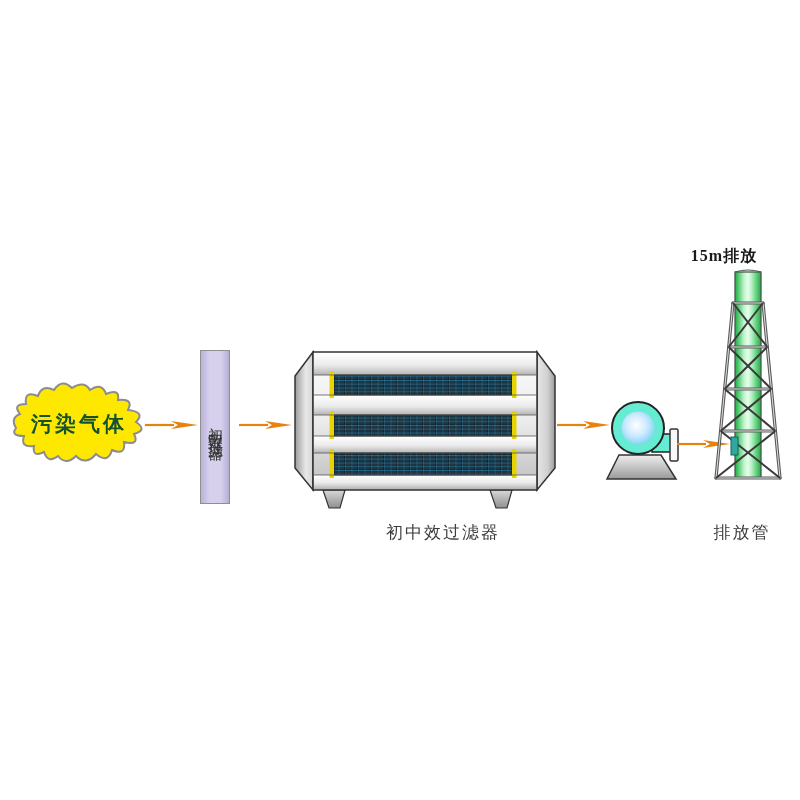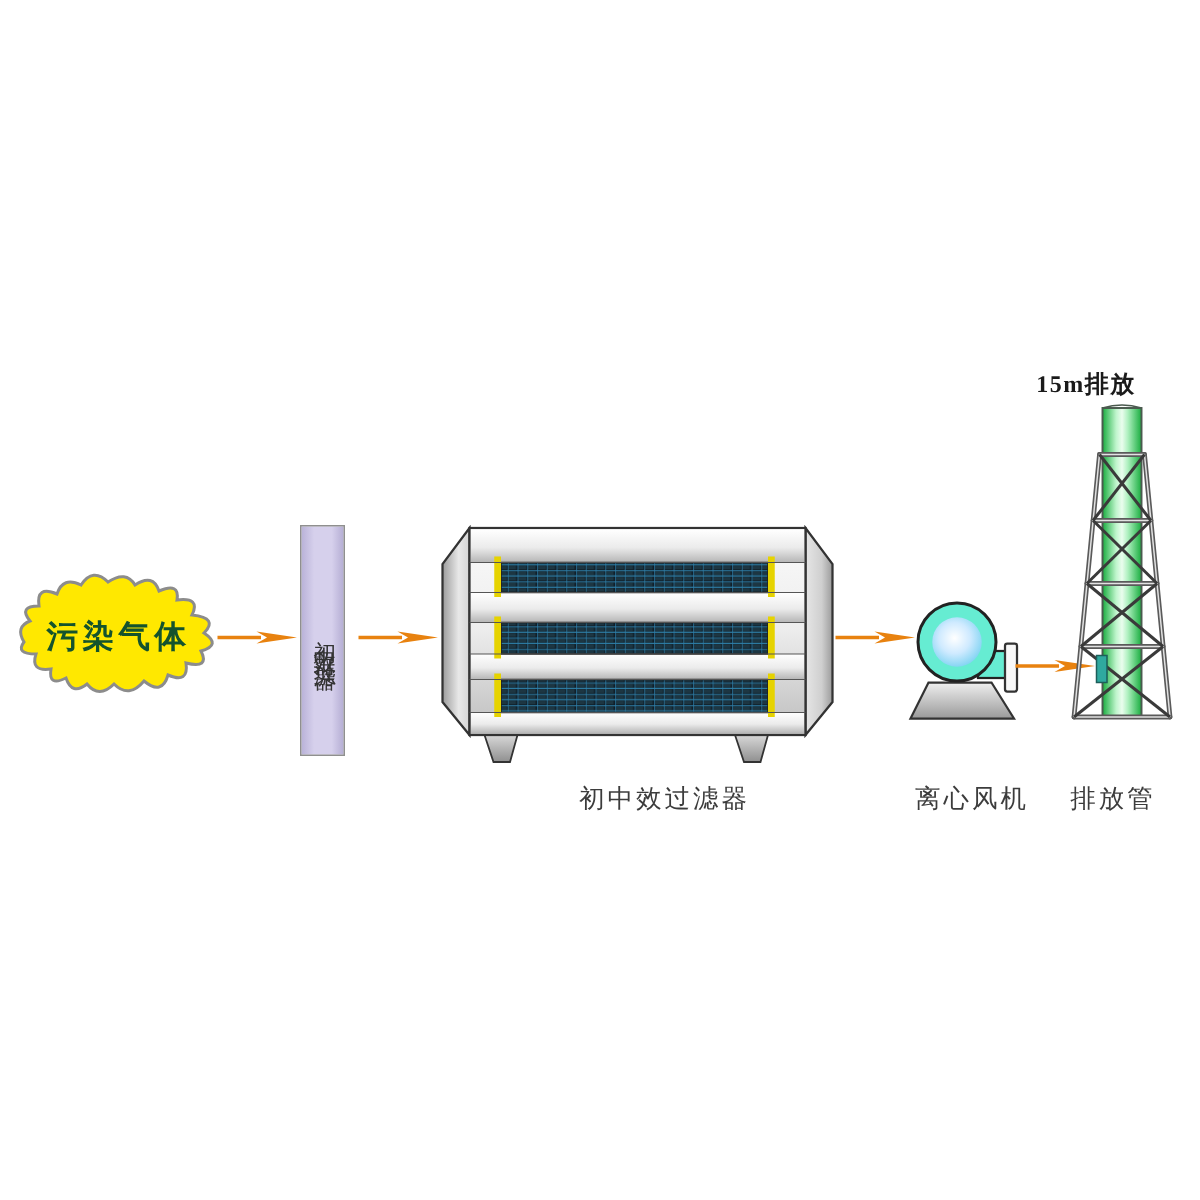--- a/index.html
+++ b/index.html
@@ -208,16 +208,15 @@
           <line x1="65.4" y1="123" x2="14.6" y2="165"></line>
         <line x1="14.6" y1="165" x2="74" y2="212"></line>
           <line x1="69.4" y1="165" x2="10" y2="212"></line>
       </g>
     </g>
 
     <rect x="25" y="171" width="7" height="18" fill="#2fa99f" stroke="#1d5e5a" stroke-width="1"></rect>
   </svg>
 
   <div class="abs lbl lbl-adsorber">初中效过滤器</div>
-  <div class="abs lbl lbl-fan">离心风机</div>
   <div class="abs lbl lbl-stack">排放管</div>
 
 </div>
 
 </body></html>

